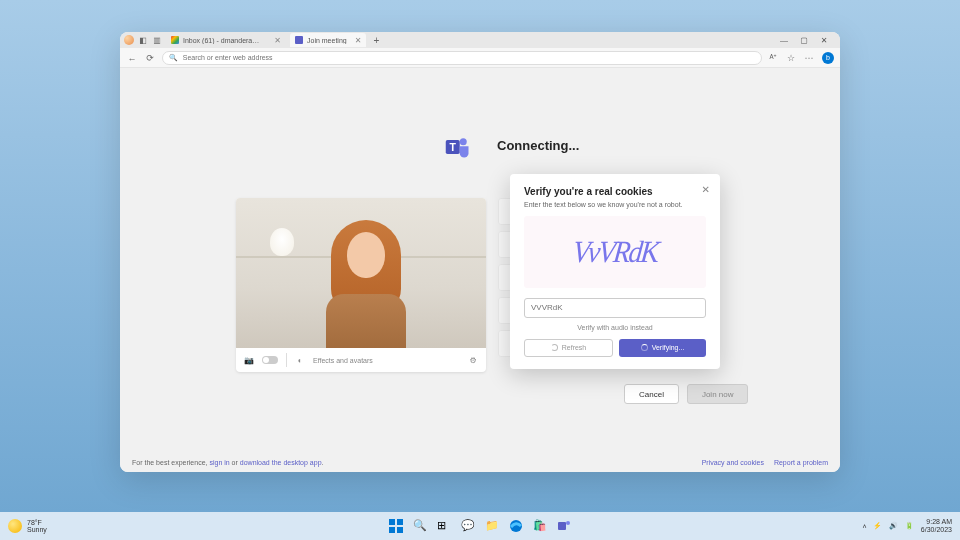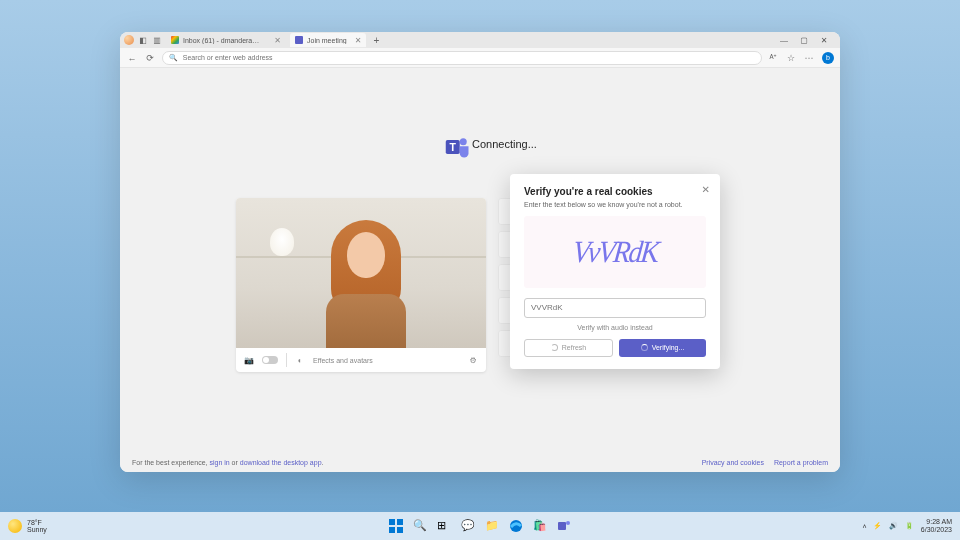--- a/index.html
+++ b/index.html
@@ -30,21 +30,21 @@
   .addrbox { flex: 1; height: 14px; background: #fff; border: 1px solid #ddd; border-radius: 7px; display: flex; align-items: center; padding: 0 6px; gap: 5px; font-size: 7px; color: #888; }
   .addrbox input { border: none; outline: none; flex: 1; font-size: 7px; background: transparent; }
   .addrright { display: flex; gap: 8px; align-items: center; }
   .addrright .ic { width: 10px; height: 10px; font-size: 9px; color: #666; display:flex;align-items:center;justify-content:center; }
   .addrright .bing { width: 12px; height: 12px; border-radius: 50%; background: #0078d4; color:#fff; font-size:7px; display:flex;align-items:center;justify-content:center; }
 
   .content { flex: 1; background: #f1f1f1; position: relative; }
 
   .teams-logo { position: absolute; left: 324px; top: 65px; width: 28px; height: 28px; }
   .teams-logo svg { width: 100%; height: 100%; }
-  .connecting { position: absolute; left: 352px; top: 70px; font-size: 11px; font-weight: 400; color: #252525; }
+  .connecting { position: absolute; left: 377px; top: 70px; font-size: 13px; font-weight: 700; color: #252525; }
 
   .preview { position: absolute; left: 116px; top: 130px; width: 250px; height: 174px; background: #fff; border-radius: 4px; overflow: hidden; box-shadow: 0 1px 3px rgba(0,0,0,0.1); }
   .preview-img { width: 100%; height: 150px; background: linear-gradient(180deg,#e8e4dc 0%,#ddd8cf 60%,#cfc8bd 100%); position: relative; overflow:hidden; }
   
   .room-shelf { position:absolute; left:0; top:58px; width:100%; height:2px; background:#cfcabd; }
   .room-lamp { position:absolute; left:34px; top:30px; width:24px; height:28px; background:radial-gradient(ellipse at 50% 40%,#fff,#f4f0e6); border-radius:50% 50% 45% 45%; }
   .person-hair { position:absolute; left:95px; top:22px; width:70px; height:95px; background:linear-gradient(180deg,#c97a3d,#b56328); border-radius:40px 40px 30px 30px; }
   .person-face { position:absolute; left:111px; top:34px; width:38px; height:46px; background:#f3c9a8; border-radius:50% 50% 48% 48%; }
   .person-body { position:absolute; left:90px; top:96px; width:80px; height:60px; background:linear-gradient(180deg,#b97f4e,#a06a3c); border-radius:18px 18px 0 0; }
   .preview-bar { height: 24px; display: flex; align-items: center; padding: 0 8px; gap: 8px; font-size: 7px; color: #888; }
@@ -163,20 +163,24 @@
     </div>
 
     <div class="hidden-fields">
       <div class="hidden-row"></div>
       <div class="hidden-row"></div>
       <div class="hidden-row"></div>
       <div class="hidden-row"></div>
       <div class="hidden-row"></div>
     </div>
 
+    <div class="actions">
+      <div class="btn">Cancel</div>
+      <div class="btn primary">Join now</div>
+    </div>
 
     <div class="modal">
       <span class="close">✕</span>
       <h3>Verify you're a real cookies</h3>
       <p>Enter the text below so we know you're not a robot.</p>
       <div class="captcha">
         <span class="captcha-text">VvVRdK</span>
       </div>
       <input class="captcha-input" placeholder="VVVRdK" style="">
       <a class="audio-link">Verify with audio instead</a>

